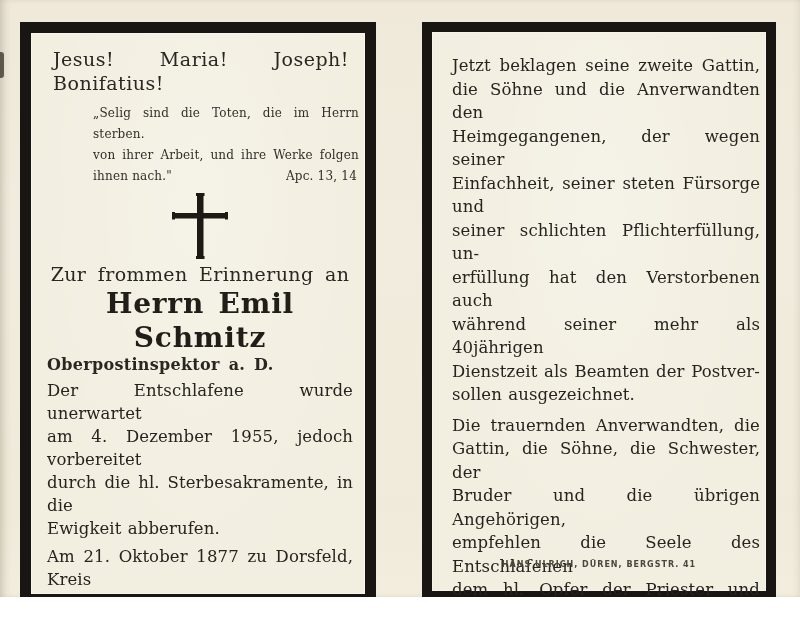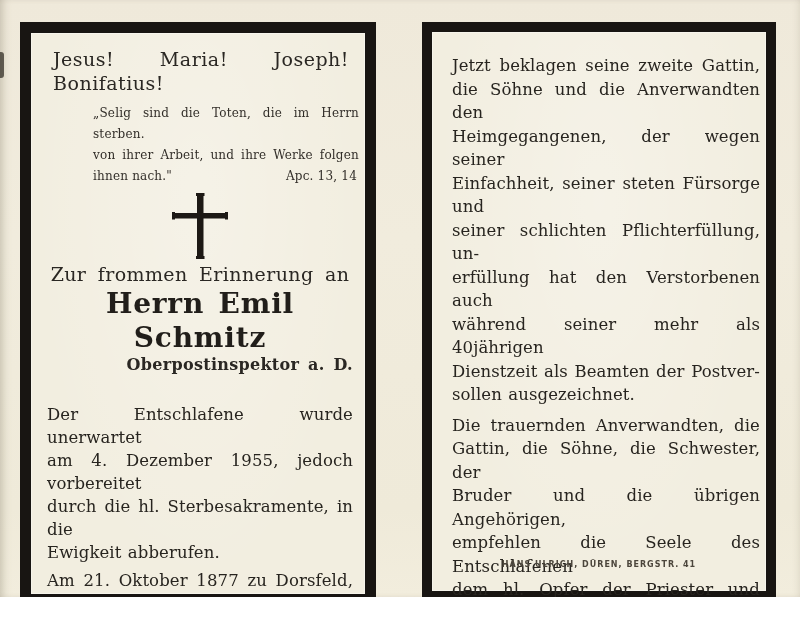--- a/index.html
+++ b/index.html
@@ -73,36 +73,36 @@
   .deceased-name {
     text-align: center;
     font-size: 28px;
     line-height: 34px;
     font-weight: bold;
     letter-spacing: 0.8px;
     word-spacing: 4px;
     color: #211e1a;
   }
   .deceased-title {
-    text-align: right;
+    text-align: left;
     font-size: 16px;
     line-height: 20px;
     font-weight: bold;
     word-spacing: 3px;
     letter-spacing: 0.3px;
     color: #2a2723;
   }
 
   .body-para {
     font-size: 16.5px;
     letter-spacing: 0.1px;
     word-spacing: 1px;
     color: #27241f;
   }
-  .page-left .body-para  { line-height: 23px; margin-top: 28px; }
+  .page-left .body-para  { line-height: 23px; margin-top: 4px; }
   .page-left .body-para + .body-para { margin-top: 5px; }
   .page-right .body-para { line-height: 23.5px; }
   .page-right .body-para + .body-para { margin-top: 7px; }
 
   .imprint {
     position: absolute;
     left: 0; right: 0;
     bottom: 22px;
     text-align: center;
     font-family: "DejaVu Sans", sans-serif;

